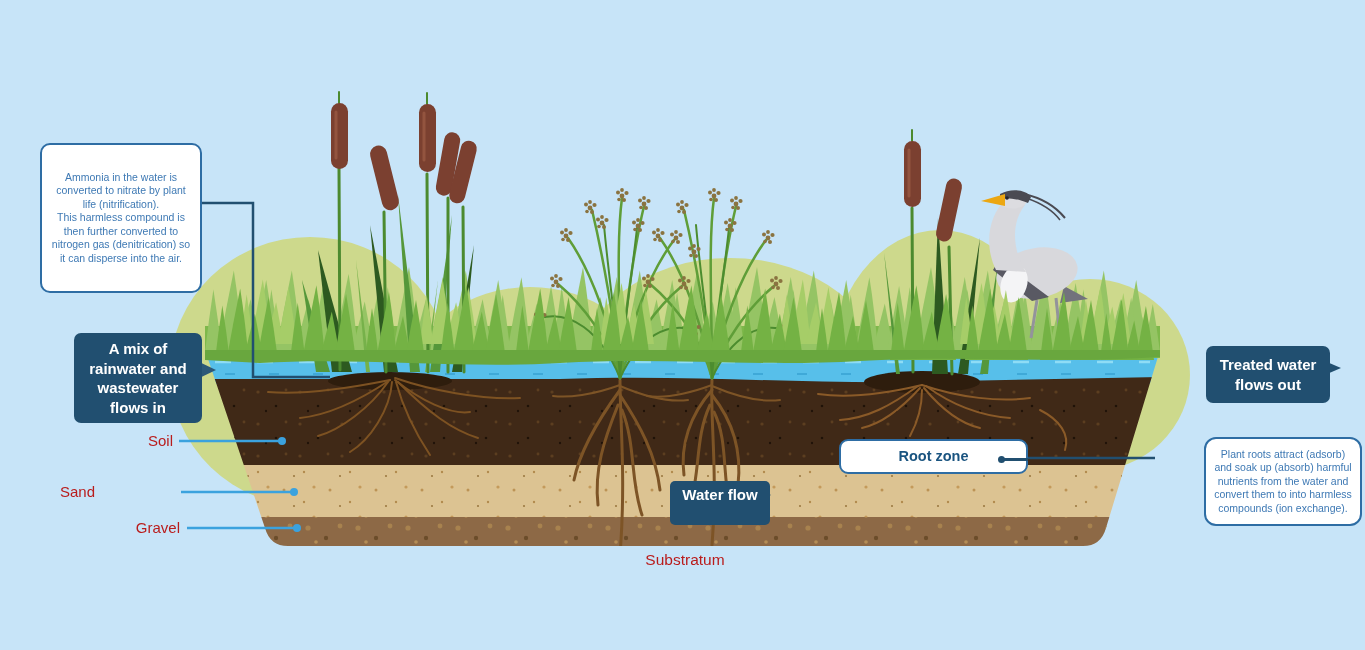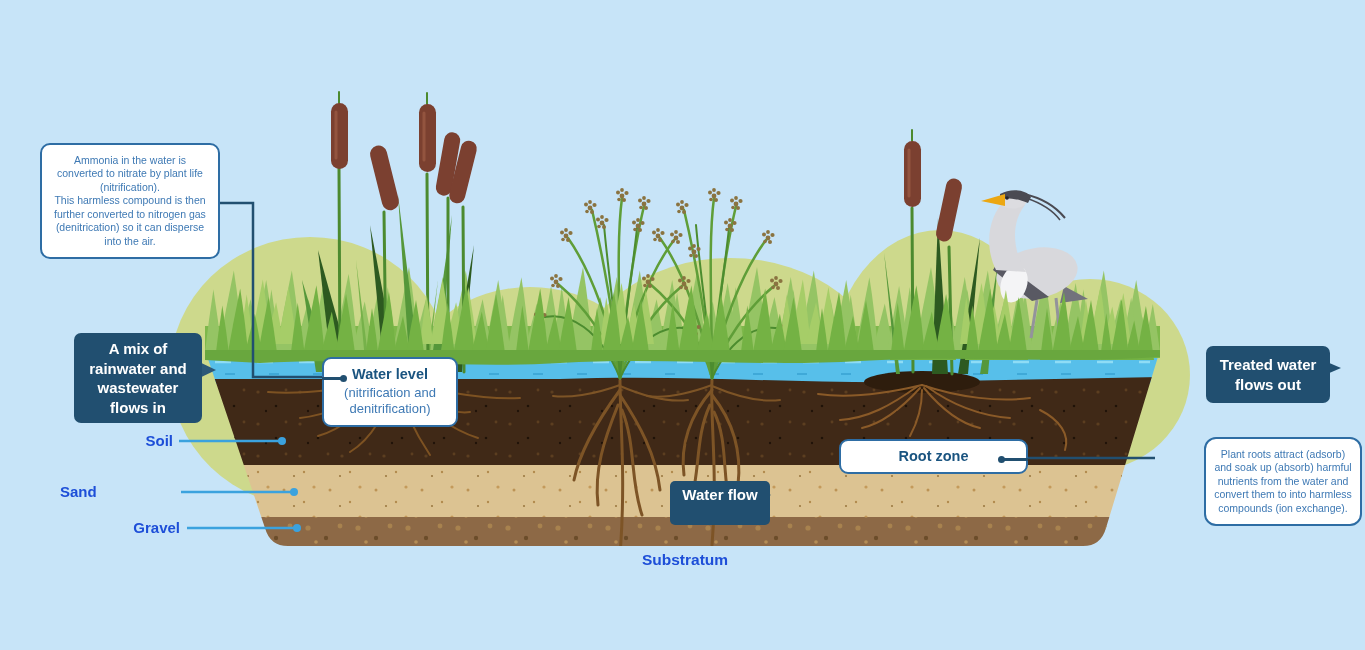--- a/index.html
+++ b/index.html
@@ -6,21 +6,21 @@
   .stage{position:relative;width:1365px;height:650px;background:#c7e4f8;overflow:hidden;
          font-family:"Liberation Sans","DejaVu Sans",sans-serif;}
   .stage svg{position:absolute;left:0;top:0;}
 
   
   .note{position:absolute;background:#ffffff;border:2.5px solid #2e6da4;border-radius:10px;
         color:#3e79b4;text-align:center;box-sizing:border-box;}
   .note p{margin:0;font-size:10.5px;line-height:1.28;font-weight:500;}
   .note p + p{}
 
-  .ammonia{left:40px;top:143px;width:180px;padding:9px 8px;}
+  .ammonia{left:40px;top:143px;width:162px;padding:26px 8px;}
   .proots{left:1204px;top:437px;width:158px;padding:9px 7px;border-radius:12px;}
 
   .wlevel{left:322px;top:357px;width:136px;padding:7px 6px 8px;border-radius:9px;}
   .rzone{left:839px;top:439px;width:189px;padding:7px 8px 8px;border-radius:9px;}
   .box-title{font-weight:bold;font-size:14.5px;color:#1a5480;position:relative;}
   .box-sub{font-size:13px;line-height:1.22;color:#3e79b4;margin-top:3px;}
 
   .tail{position:absolute;height:2.5px;background:#214f70;}
   .tail::after{content:"";position:absolute;width:7px;height:7px;border-radius:50%;
                background:#214f70;top:-2.4px;}
@@ -30,21 +30,21 @@
   .tail-right::after{left:-5px;}
 
   
   .navybox{position:absolute;background:#214f70;color:#ffffff;font-weight:bold;
            text-align:center;box-sizing:border-box;border-radius:7px;margin-left:34px;}
   .inflow{left:40px;top:333px;width:128px;padding:6px 4px;font-size:15px;line-height:1.3;}
   .outflow{left:1172px;top:346px;width:124px;padding:9px 4px;font-size:15px;line-height:1.3;}
   .wflow{left:636px;top:481px;width:100px;height:44px;line-height:28px;font-size:15px;border-radius:5px;}
 
   
-  .llabel{position:absolute;font-weight:bold;font-size:15px;color:#1d4ed8;}
+  .llabel{position:absolute;font-weight:normal;font-size:15px;color:#b91c1c;}
   .lsoil{left:60px;top:432px;width:113px;text-align:right;}
   .lsand{left:60px;top:483px;width:113px;text-align:left;}
   .lgravel{left:55px;top:519px;width:125px;text-align:right;}
   .substratum{left:585px;top:551px;width:200px;text-align:center;font-size:15.5px;}
 </style>
 </head>
 <body>
 
 <div class="stage">
 
@@ -351,25 +351,20 @@
   </g>
 </svg>
 
 <div class="note ammonia">
   <p>Ammonia in the water is converted to nitrate by plant life (nitrification).</p>
   <p>This harmless compound is then further converted to nitrogen gas (denitrication) so it can disperse into the air.</p>
 </div>
 
 <div class="navybox inflow">A mix of rainwater and wastewater flows in</div>
 
-<div class="note wlevel">
-  <div class="tail tail-left"></div>
-  <div class="box-title">Water level</div>
-  <div class="box-sub">(nitrification and denitrification)</div>
-</div>
 
 <div class="llabel lsoil">Soil</div>
 <div class="llabel lsand">Sand</div>
 <div class="llabel lgravel">Gravel</div>
 
 <div class="navybox wflow">Water flow</div>
 
 <div class="note rzone">
   <div class="tail tail-right"></div>
   <div class="box-title">Root zone</div>

